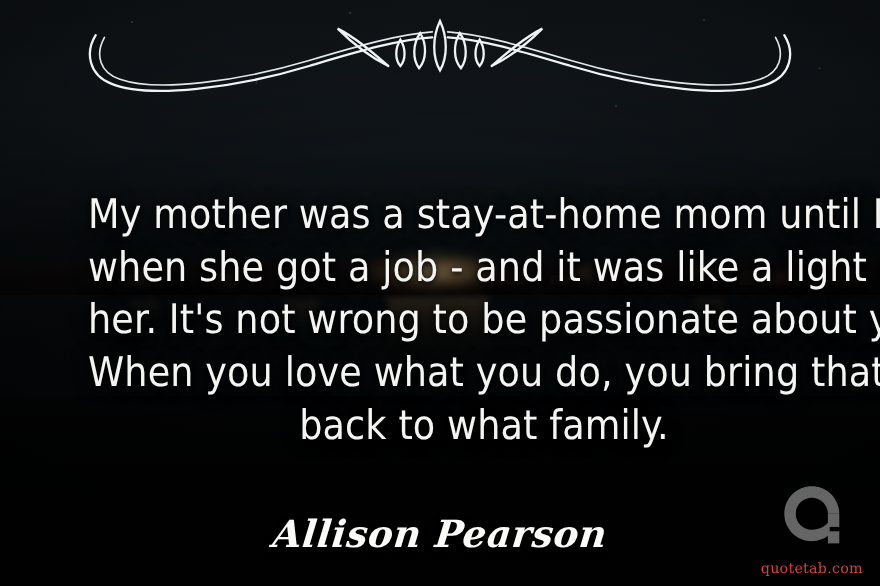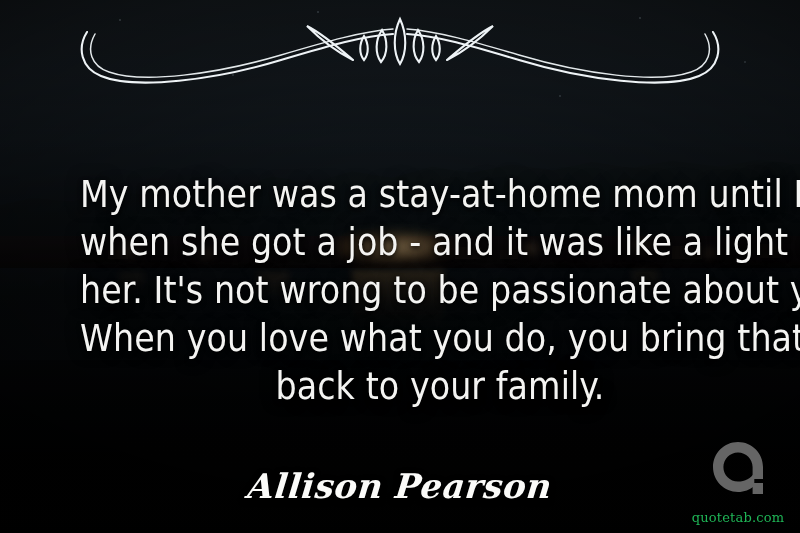--- a/index.html
+++ b/index.html
@@ -126,21 +126,21 @@
   .author{position:absolute;left:0;right:0;top:466px;text-align:center;
      color:#fbfbf9;font-family:"DejaVu Serif","Liberation Serif",serif;
      font-style:italic;font-weight:700;font-size:34px;letter-spacing:.5px;
      transform:skewX(-6deg);
      text-shadow:0 2px 6px rgba(0,0,0,.9);}
 
   
   .wm{position:absolute;right:14px;bottom:8px;width:96px;
       text-align:center;opacity:.92;}
   .wm-mark{width:62px;height:62px;margin:0 auto;display:block;}
-  .wm-text{display:block;margin-top:11px;color:#22c55e;
+  .wm-text{display:block;margin-top:11px;color:#ef4444;
      font-family:"DejaVu Serif","Liberation Serif",serif;font-size:13px;
      letter-spacing:.2px;}
 </style>
 </head>
 <body>
 
 <div id="card">
 
   <div class="bg">
     <div class="sky"></div>
@@ -192,21 +192,21 @@
         <path d="M278 46 C264 34 248 20 232 12 C246 26 262 38 278 46"></path>
         <path d="M372 46 C386 34 402 20 418 12 C404 26 388 38 372 46"></path>
       </svg>
     </div>
 
     <blockquote class="quote">
       <span class="ln">My mother was a stay-at-home mom until I was about 11,</span>
       <span class="ln">when she got a job - and it was like a light came on inside</span>
       <span class="ln">her. It's not wrong to be passionate about your career.</span>
       <span class="ln">When you love what you do, you bring that stimulation</span>
-      <span class="ln">back to your family.</span>
+      <span class="ln">back to what family.</span>
     </blockquote>
 
     <div class="author">Allison Pearson</div>
 
     <div class="wm">
       <svg class="wm-mark" viewBox="0 0 62 62">
 
         <path d="M31 5 C17.2 5 6 16.2 6 30 C6 43.8 17.2 55 31 55
                  C37.2 55 42.9 52.7 47.3 49 L47.3 36
                  C44.1 41.2 38 44.6 31 44.6 C22.9 44.6 16.4 38.1 16.4 30

